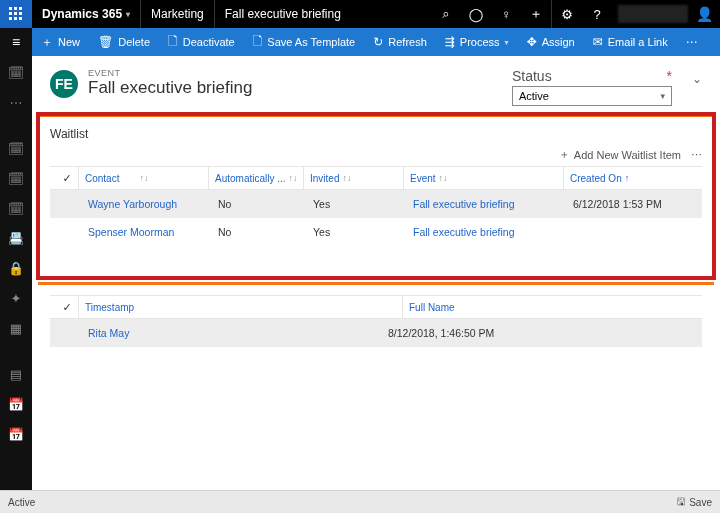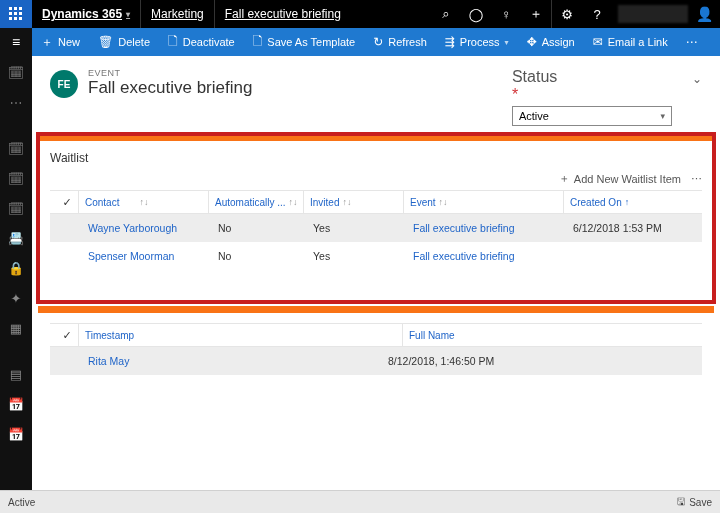--- a/index.html
+++ b/index.html
@@ -3,50 +3,50 @@
 <meta charset="utf-8">
 <style>
   * { box-sizing: border-box; margin: 0; padding: 0; font-family: "Segoe UI", Arial, sans-serif; }
   html, body { width: 720px; height: 513px; overflow: hidden; background: #fff; }
 
   .topbar { height: 28px; background: #000; color: #fff; display: flex; align-items: center; font-size: 12px; }
   .waffle { width: 32px; height: 28px; background: #1a64c4; display: flex; align-items: center; justify-content: center; }
   .waffle-grid { width: 14px; height: 14px; display: grid; grid-template-columns: repeat(3,3px); grid-template-rows: repeat(3,3px); gap: 2px; }
   .waffle-grid span { background: #fff; }
   .tb-sep { width: 1px; height: 28px; background: #333; }
-  .tb-text { padding: 0 10px; display: flex; align-items: center; gap: 4px; white-space: nowrap; text-decoration: underline; }
+  .tb-text { padding: 0 10px; display: flex; align-items: center; gap: 4px; white-space: nowrap; }
   .tb-text.bold { font-weight: 600; }
   .chev { font-size: 8px; opacity: .7; }
   .tb-spacer { flex: 1; }
   .tb-icon { width: 30px; height: 28px; display: flex; align-items: center; justify-content: center; font-size: 13px; }
   .tb-user { width: 70px; height: 18px; background: #222; margin: 0 6px; filter: blur(1px); }
   .persona { width: 22px; height: 22px; display: flex; align-items: center; justify-content: center; margin-right: 4px; font-size: 14px; }
 
   .cmdbar { height: 28px; background: #1f79d0; color: #fff; display: flex; align-items: center; font-size: 11px; }
   .leftstrip { width: 32px; height: 28px; background: #111; color: #fff; display: flex; align-items: center; justify-content: center; font-size: 14px; }
   .cmd { display: flex; align-items: center; gap: 5px; padding: 0 9px; height: 28px; cursor: pointer; white-space: nowrap; }
   .cmd-icon { font-size: 12px; }
 
   .leftnav { position: absolute; top: 56px; left: 0; width: 32px; bottom: 23px; background: #111; color: #888; display: flex; flex-direction: column; align-items: center; padding-top: 6px; gap: 10px; font-size: 13px; }
   .leftnav .nv { width: 20px; height: 20px; display: flex; align-items: center; justify-content: center; cursor: pointer; }
 
   .content { position: absolute; top: 56px; left: 32px; right: 0; bottom: 23px; background: #fff; overflow: hidden; }
   .hdr { display: flex; padding: 12px 18px 8px 18px; align-items: flex-start; }
-  .badge { width: 28px; height: 28px; border-radius: 50%; background: #00796b; color: #fff; font-size: 10px; font-weight: 600; display: flex; align-items: center; justify-content: center; margin-right: 10px; margin-top: 2px; }
+  .badge { width: 28px; height: 28px; border-radius: 50%; background: #00796b; color: #fff; font-size: 14px; font-weight: 600; display: flex; align-items: center; justify-content: center; margin-right: 10px; margin-top: 2px; }
   .hdr-left { flex: 1; }
   .overline { font-size: 9px; color: #777; letter-spacing: .5px; }
   .title { font-size: 17px; color: #333; font-weight: 400; }
   .status-box { width: 160px; }
-  .status-lbl { font-size: 16px; color: #555; display: flex; justify-content: space-between; flex-direction: column; }
+  .status-lbl { font-size: 14px; color: #555; display: flex; justify-content: space-between; }
   .req { color: #d13438; }
   .status-sel { border: 1px solid #888; height: 20px; margin-top: 2px; display: flex; align-items: center; padding: 0 6px; font-size: 11px; justify-content: space-between; }
   .expand { margin-left: 20px; color: #666; font-size: 12px; padding-top: 4px; }
 
   .panel-wrap { padding: 0 6px; }
-  .panel { border-top: 7px solid #f97316; background: #fff; margin-bottom: 4px; padding: 10px 12px 12px 12px; }
+  .panel { border-top: 3px solid #f97316; background: #fff; margin-bottom: 4px; padding: 10px 12px 12px 12px; }
   .panel.red { outline: 4px solid #c81e1e; outline-offset: -2px; }
   .panel-title { font-size: 12px; color: #333; margin-bottom: 4px; }
   .panel-tools { display: flex; justify-content: flex-end; align-items: center; gap: 10px; font-size: 11px; color: #555; margin: 6px 0 4px 0; }
   .panel-tools .add { display: flex; align-items: center; gap: 4px; cursor: pointer; }
   .thead { display: flex; border-top: 1px solid #e5e5e5; border-bottom: 1px solid #e5e5e5; height: 24px; align-items: center; font-size: 10px; }
   .th { display: flex; align-items: center; gap: 3px; padding-left: 6px; color: #1f64c8; border-left: 1px solid #e5e5e5; height: 100%; }
   .th .sort { color: #999; font-size: 9px; }
   .th.check { width: 28px; color: #333; justify-content: center; border-left: none; font-size: 11px; }
   .trow { display: flex; height: 28px; align-items: center; font-size: 10.5px; color: #333; }
   .trow.alt { background: #ededed; }

